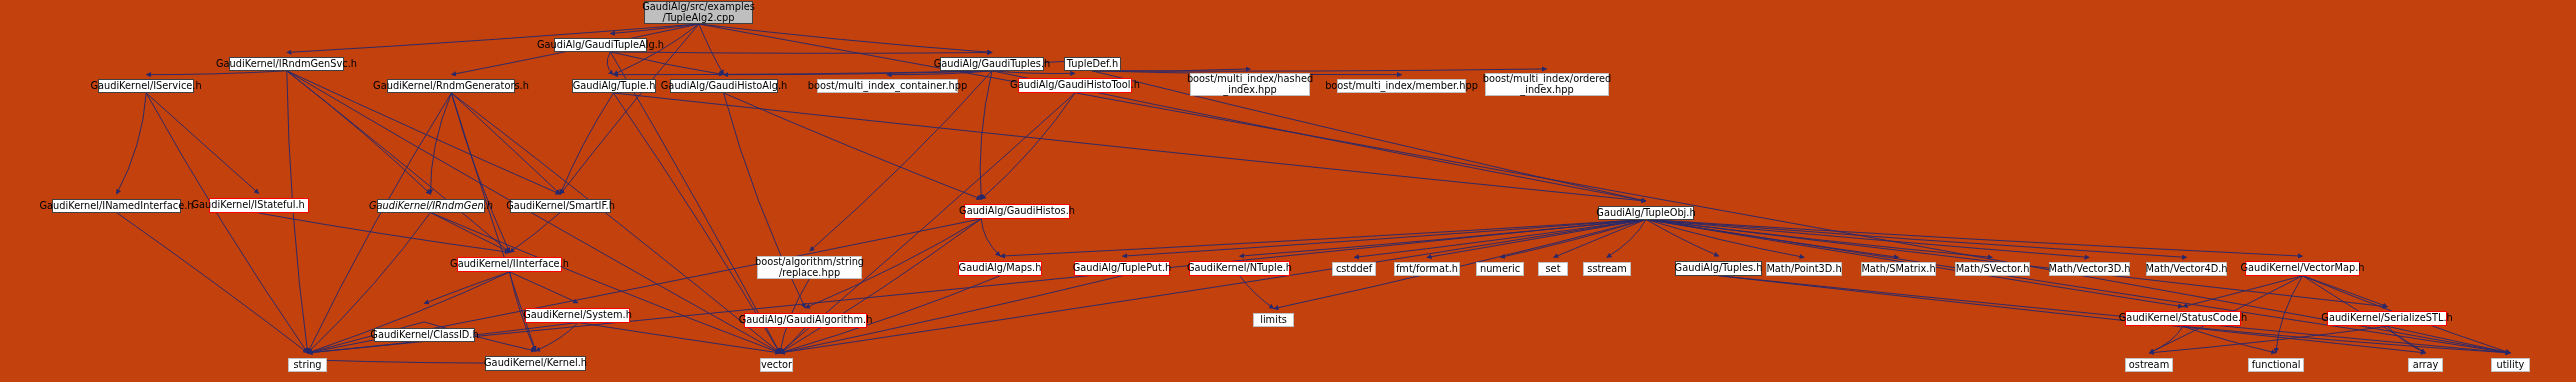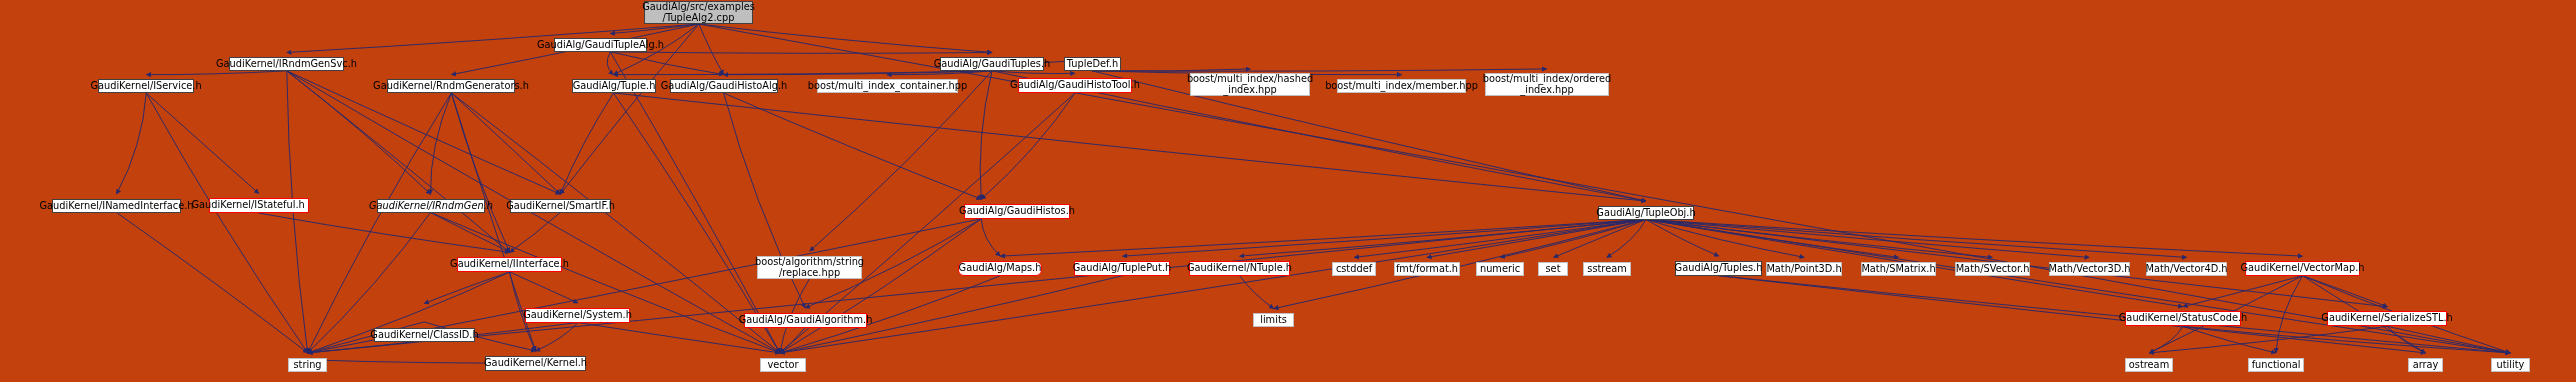--- a/index.html
+++ b/index.html
@@ -181,21 +181,21 @@
 _index.hpp</span></div>
     <div class="node black" style="left: 1598px; top: 206px; width: 96px; height: 14px;"><span>GaudiAlg/TupleObj.h</span></div>
     <div class="node black" style="left: 52px; top: 199px; width: 129px; height: 14px;"><span>GaudiKernel/INamedInterface.h</span></div>
     <div class="node red" style="left: 209px; top: 198px; width: 100px; height: 15px; justify-content: flex-end;"><span>GaudiKernel/IStateful.h</span></div>
     <div class="node black" style="left: 377px; top: 199px; width: 108px; height: 14px; font-style: italic;"><span>GaudiKernel/IRndmGen.h</span></div>
     <div class="node black" style="left: 510px; top: 199px; width: 101px; height: 14px;"><span>GaudiKernel/SmartIF.h</span></div>
     <div class="node red" style="left: 928px; top: 204px; width: 106px; height: 15px; margin-left: 36px;"><span>GaudiAlg/GaudiHistos.h</span></div>
     <div class="node red" style="left: 457px; top: 257px; width: 105px; height: 15px;"><span>GaudiKernel/IInterface.h</span></div>
     <div class="node grey" style="left: 757px; top: 256px; width: 105px; height: 23px;"><span>boost/algorithm/string
 /replace.hpp</span></div>
-    <div class="node red" style="left: 958px; top: 261px; width: 84px; height: 15px; border-radius: 6px;"><span>GaudiAlg/Maps.h</span></div>
+    <div class="node red" style="left: 958px; top: 261px; width: 84px; height: 15px;"><span>GaudiAlg/Maps.h</span></div>
     <div class="node red" style="left: 1074px; top: 261px; width: 96px; height: 15px;"><span>GaudiAlg/TuplePut.h</span></div>
     <div class="node red" style="left: 1189px; top: 261px; width: 101px; height: 15px;"><span>GaudiKernel/NTuple.h</span></div>
     <div class="node grey" style="left: 1332px; top: 262px; width: 44px; height: 14px;"><span>cstddef</span></div>
     <div class="node grey" style="left: 1394px; top: 262px; width: 66px; height: 14px;"><span>fmt/format.h</span></div>
     <div class="node grey" style="left: 1476px; top: 262px; width: 48px; height: 14px;"><span>numeric</span></div>
     <div class="node grey" style="left: 1538px; top: 262px; width: 30px; height: 14px;"><span>set</span></div>
     <div class="node grey" style="left: 1583px; top: 262px; width: 48px; height: 14px;"><span>sstream</span></div>
     <div class="node black" style="left: 1675px; top: 261px; width: 87px; height: 15px;"><span>GaudiAlg/Tuples.h</span></div>
     <div class="node grey" style="left: 1766px; top: 262px; width: 76px; height: 14px;"><span>Math/Point3D.h</span></div>
     <div class="node grey" style="left: 1861px; top: 262px; width: 75px; height: 14px;"><span>Math/SMatrix.h</span></div>
@@ -204,19 +204,19 @@
     <div class="node grey" style="left: 2146px; top: 262px; width: 81px; height: 14px;"><span>Math/Vector4D.h</span></div>
     <div class="node red" style="left: 2245px; top: 261px; width: 115px; height: 15px;"><span>GaudiKernel/VectorMap.h</span></div>
     <div class="node black" style="left: 374px; top: 308px; width: 101px; height: 14px; margin-top: 20px;"><span>GaudiKernel/ClassID.h</span></div>
     <div class="node red" style="left: 525px; top: 308px; width: 105px; height: 15px;"><span>GaudiKernel/System.h</span></div>
     <div class="node red" style="left: 744px; top: 313px; width: 123px; height: 15px;"><span>GaudiAlg/GaudiAlgorithm.h</span></div>
     <div class="node grey" style="left: 1253px; top: 313px; width: 41px; height: 14px;"><span>limits</span></div>
     <div class="node red" style="left: 2125px; top: 311px; width: 116px; height: 15px;"><span>GaudiKernel/StatusCode.h</span></div>
     <div class="node red" style="left: 2327px; top: 311px; width: 120px; height: 15px;"><span>GaudiKernel/SerializeSTL.h</span></div>
     <div class="node grey" style="left: 288px; top: 358px; width: 39px; height: 14px;"><span>string</span></div>
     <div class="node black" style="left: 485px; top: 356px; width: 101px; height: 15px;"><span>GaudiKernel/Kernel.h</span></div>
-    <div class="node grey" style="left: 760px; top: 358px; width: 46px; height: 14px;"><span>vector</span></div>
+    <div class="node grey" style="left: 760px; top: 358px; width: 33px; height: 14px;"><span>vector</span></div>
     <div class="node grey" style="left: 2125px; top: 358px; width: 48px; height: 14px;"><span>ostream</span></div>
     <div class="node grey" style="left: 2248px; top: 358px; width: 56px; height: 14px;"><span>functional</span></div>
     <div class="node grey" style="left: 2408px; top: 358px; width: 35px; height: 14px;"><span>array</span></div>
     <div class="node grey" style="left: 2491px; top: 358px; width: 39px; height: 14px;"><span>utility</span></div>
   </div>
 
 
 </body></html>

